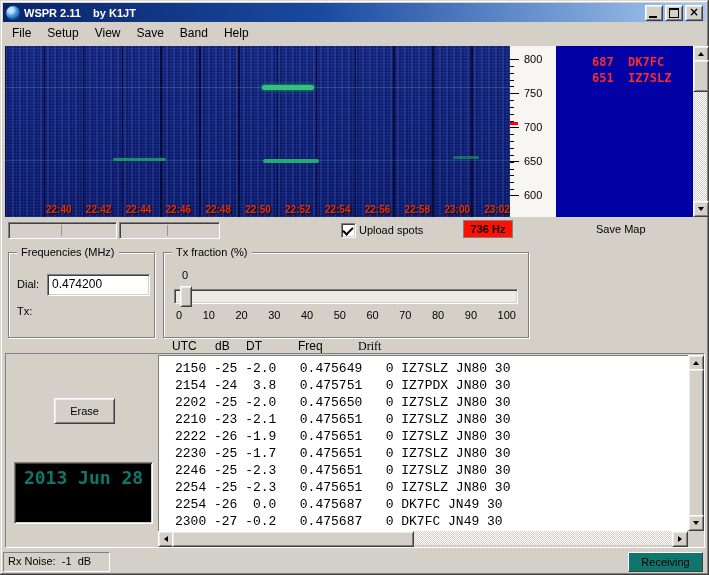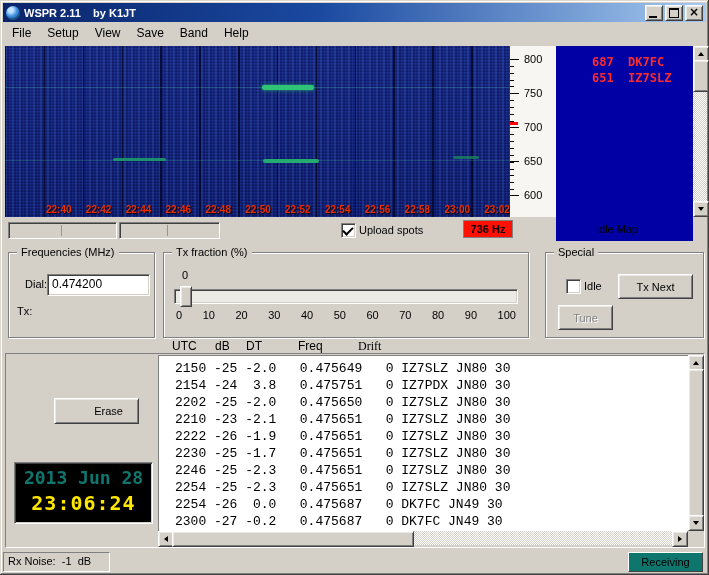--- a/index.html
+++ b/index.html
@@ -75,21 +75,21 @@
   
   .freqscale { position:absolute; left:510px; top:46px; width:46px; height:171px; background:#f7f6f2; }
   .fs-minor {
     position:absolute; left:0; top:13px; width:4px; height:137px;
     background:repeating-linear-gradient(to bottom,#000 0 1px, rgba(0,0,0,0) 1px 6.85px);
   }
   .fs-major { position:absolute; left:0; width:9px; height:1px; background:#000; }
   .fs-label { position:absolute; left:14px; font-size:11px; }
   .fs-marker { position:absolute; left:0; top:76px; width:8px; height:3px; background:#f00; }
   
-  .bandmap { position:absolute; left:556px; top:46px; width:137px; height:195px; background:#0000a4; }
+  .bandmap { position:absolute; left:556px; top:46px; width:137px; height:171px; background:#0000a4; }
   .bm-entry { padding-left:36px; font:bold 12px/16px "DejaVu Sans Mono",monospace; color:#ff2a2a; white-space:pre; }
   .bm-entry:first-child { padding-top:8px; }
   
   .sb-track {
     background-color:#d4d0c8;
     background-image:
       linear-gradient(45deg,#fff 25%,rgba(0,0,0,0) 25%,rgba(0,0,0,0) 75%,#fff 75%),
       linear-gradient(45deg,#fff 25%,rgba(0,0,0,0) 25%,rgba(0,0,0,0) 75%,#fff 75%);
     background-size:2px 2px; background-position:0 0,1px 1px;
   }
@@ -220,25 +220,25 @@
     <div class="meter-tick" style="left:47px;"></div>
   </div>
 
   <div class="checkbox sunken" style="left:341px;top:223px;">
     <div class="checkmark"></div>
   </div>
   <div class="plainlabel" style="left:359px;top:224px;">Upload spots</div>
 
   <div class="rx-freq abs" style="left:463px;top:220px;width:48px;height:16px;">736 Hz</div>
 
-  <div class="plainlabel" style="left:596px;top:223px;">Idle Map</div>
+  <div class="plainlabel" style="left:596px;top:223px;">Save Map</div>
 
   <div class="abs groupbox" style="left:8px;top:252px;width:145px;height:84px;">
     <div class="legend">Frequencies (MHz)</div>
-    <div class="plainlabel" style="left:16px;top:25px;">Dial:</div>
+    <div class="plainlabel" style="left:8px;top:25px;">Dial:</div>
     <div class="abs sunken textinput" style="left:38px;top:21px;width:97px;height:18px;">0.474200</div>
     <div class="plainlabel" style="left:8px;top:52px;">Tx:</div>
   </div>
 
   <div class="abs groupbox" style="left:163px;top:252px;width:364px;height:84px;">
     <div class="legend">Tx fraction (%)</div>
     <div class="plainlabel" style="left:18px;top:16px;">0</div>
     <div class="abs sunken" style="left:10px;top:36px;width:342px;height:13px;background:#eceae4;"></div>
     <div class="abs raised" style="left:16px;top:33px;width:10px;height:19px;"></div>
     <div class="abs" style="left:12px;top:56px;width:340px;display:flex;justify-content:space-between;font-size:11px;">
@@ -249,39 +249,31 @@
       <span>40</span>
       <span>50</span>
       <span>60</span>
       <span>70</span>
       <span>80</span>
       <span>90</span>
       <span>100</span>
     </div>
   </div>
 
-  <div class="abs groupbox" style="left:545px;top:252px;width:157px;height:84px;">
-    <div class="legend">Special</div>
-    <div class="checkbox sunken" style="left:20px;top:26px;"></div>
-    <div class="plainlabel" style="left:38px;top:27px;">Idle</div>
-    <div class="abs raised button" style="left:72px;top:21px;width:73px;height:23px;">Tx Next</div>
-    <div class="abs raised button disabled" style="left:12px;top:52px;width:53px;height:23px;">Tune</div>
-  </div>
 
   <span class="col-header" style="left:172px;">UTC</span>
   <span class="col-header" style="left:215px;">dB</span>
   <span class="col-header" style="left:246px;">DT</span>
   <span class="col-header" style="left:298px;">Freq</span>
   <span class="col-header" style="left:358px;font-family:Liberation Serif, serif;">Drift</span>
 
   <div class="mainpanel">
-    <div class="abs raised button" style="left:48px;top:44px;width:59px;height:24px;padding-left:24px;">Erase</div>
+    <div class="abs raised button" style="left:48px;top:44px;width:59px;height:24px;">Erase</div>
     <div class="clock sunken">
       <div class="clock-date">2013 Jun 28</div>
-      <div class="clock-time">23:06:24</div>
     </div>
     <div class="listarea">
       <pre class="decode-pre">2150 -25 -2.0   0.475649   0 IZ7SLZ JN80 30
 2154 -24  3.8   0.475751   0 IZ7PDX JN80 30
 2202 -25 -2.0   0.475650   0 IZ7SLZ JN80 30
 2210 -23 -2.1   0.475651   0 IZ7SLZ JN80 30
 2222 -26 -1.9   0.475651   0 IZ7SLZ JN80 30
 2230 -25 -1.7   0.475651   0 IZ7SLZ JN80 30
 2246 -25 -2.3   0.475651   0 IZ7SLZ JN80 30
 2254 -25 -2.3   0.475651   0 IZ7SLZ JN80 30

